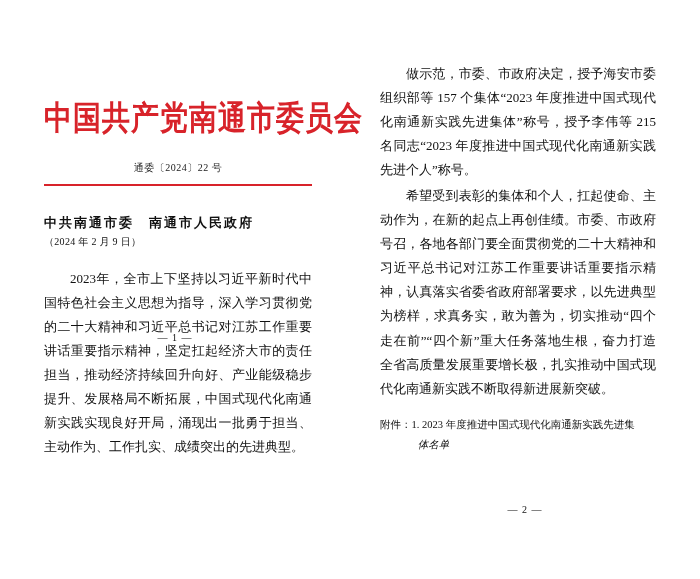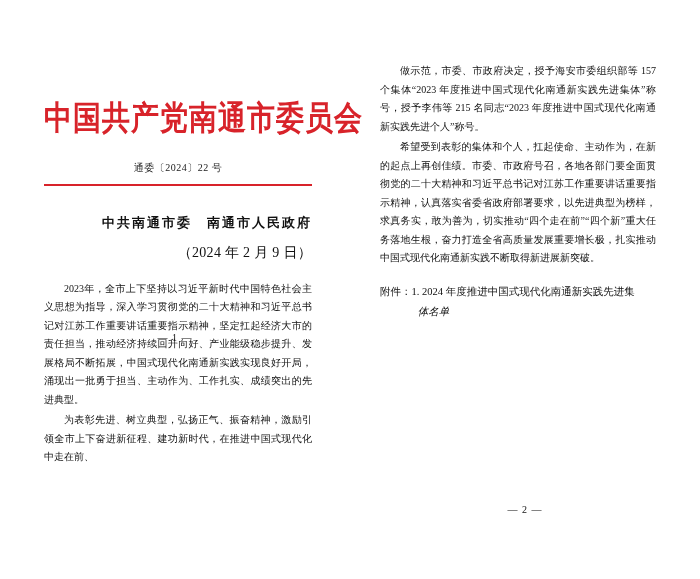--- a/index.html
+++ b/index.html
@@ -61,41 +61,40 @@
   }
   .red-rule {
     height: 2px;
     background: #d8232a;
     margin-top: 9px;
     margin-bottom: 0;
   }
 
   
   .title-block {
-    text-align: right;
+    text-align: left;
     margin-top: 26px;
     color: #111;
   }
   .title-line {
     font-weight: bold;
     font-size: 13px;
     line-height: 1.75;
     letter-spacing: 0.5px;
   }
   .title-line.l1 { letter-spacing: 2px; }
   .title-date {
-    font-size: 14px;
-    margin-top: 9px;
+    font-size: 10px;
     letter-spacing: 0.3px;
   }
 
   
   .body-text {
     margin-top: 18px;
-    font-size: 10px;
+    font-size: 13px;
     line-height: 1.85;
     color: #111;
     text-align: justify;
     text-justify: inter-ideograph;
   }
   .body-text p {
     margin: 0 0 2px 0;
     text-indent: 2em;
   }
   .page-right .body-text {
@@ -148,34 +147,33 @@
 
     <div class="red-rule"></div>
 
     <div class="title-block">
       <div class="title-line l1">中共南通市委　南通市人民政府</div>
       <div class="title-date">（2024 年 2 月 9 日）</div>
     </div>
 
     <div class="body-text">
       <p>2023年，全市上下坚持以习近平新时代中国特色社会主义思想为指导，深入学习贯彻党的二十大精神和习近平总书记对江苏工作重要讲话重要指示精神，坚定扛起经济大市的责任担当，推动经济持续回升向好、产业能级稳步提升、发展格局不断拓展，中国式现代化南通新实践实现良好开局，涌现出一批勇于担当、主动作为、工作扎实、成绩突出的先进典型。</p>
-      <p>为表彰先进、树立典型，弘扬正气、振奋精神，激励引领全市上下奋进新征程、建功新时代，在推进中国式现代化中走在前、</p>
     </div>
 
     <div class="page-num">— 1 —</div>
   </div>
 
   <div class="page page-right">
 
     <div class="body-text">
       <p>做示范，市委、市政府决定，授予海安市委组织部等 157 个集体“2023 年度推进中国式现代化南通新实践先进集体”称号，授予李伟等 215 名同志“2023 年度推进中国式现代化南通新实践先进个人”称号。</p>
       <p>希望受到表彰的集体和个人，扛起使命、主动作为，在新的起点上再创佳绩。市委、市政府号召，各地各部门要全面贯彻党的二十大精神和习近平总书记对江苏工作重要讲话重要指示精神，认真落实省委省政府部署要求，以先进典型为榜样，求真务实，敢为善为，切实推动“四个走在前”“四个新”重大任务落地生根，奋力打造全省高质量发展重要增长极，扎实推动中国式现代化南通新实践不断取得新进展新突破。</p>
     </div>
 
     <div class="attach">
-      <p class="a-head">附件：1. 2024 年度推进中国式现代化南通新实践先进集</p>
+      <p class="a-head">附件：1. 2023 年度推进中国式现代化南通新实践先进集</p>
       <p class="a-item wrap2">体名单</p>
     </div>
 
     <div class="page-num">— 2 —</div>
   </div>
 
 </div>
 
 </body></html>

